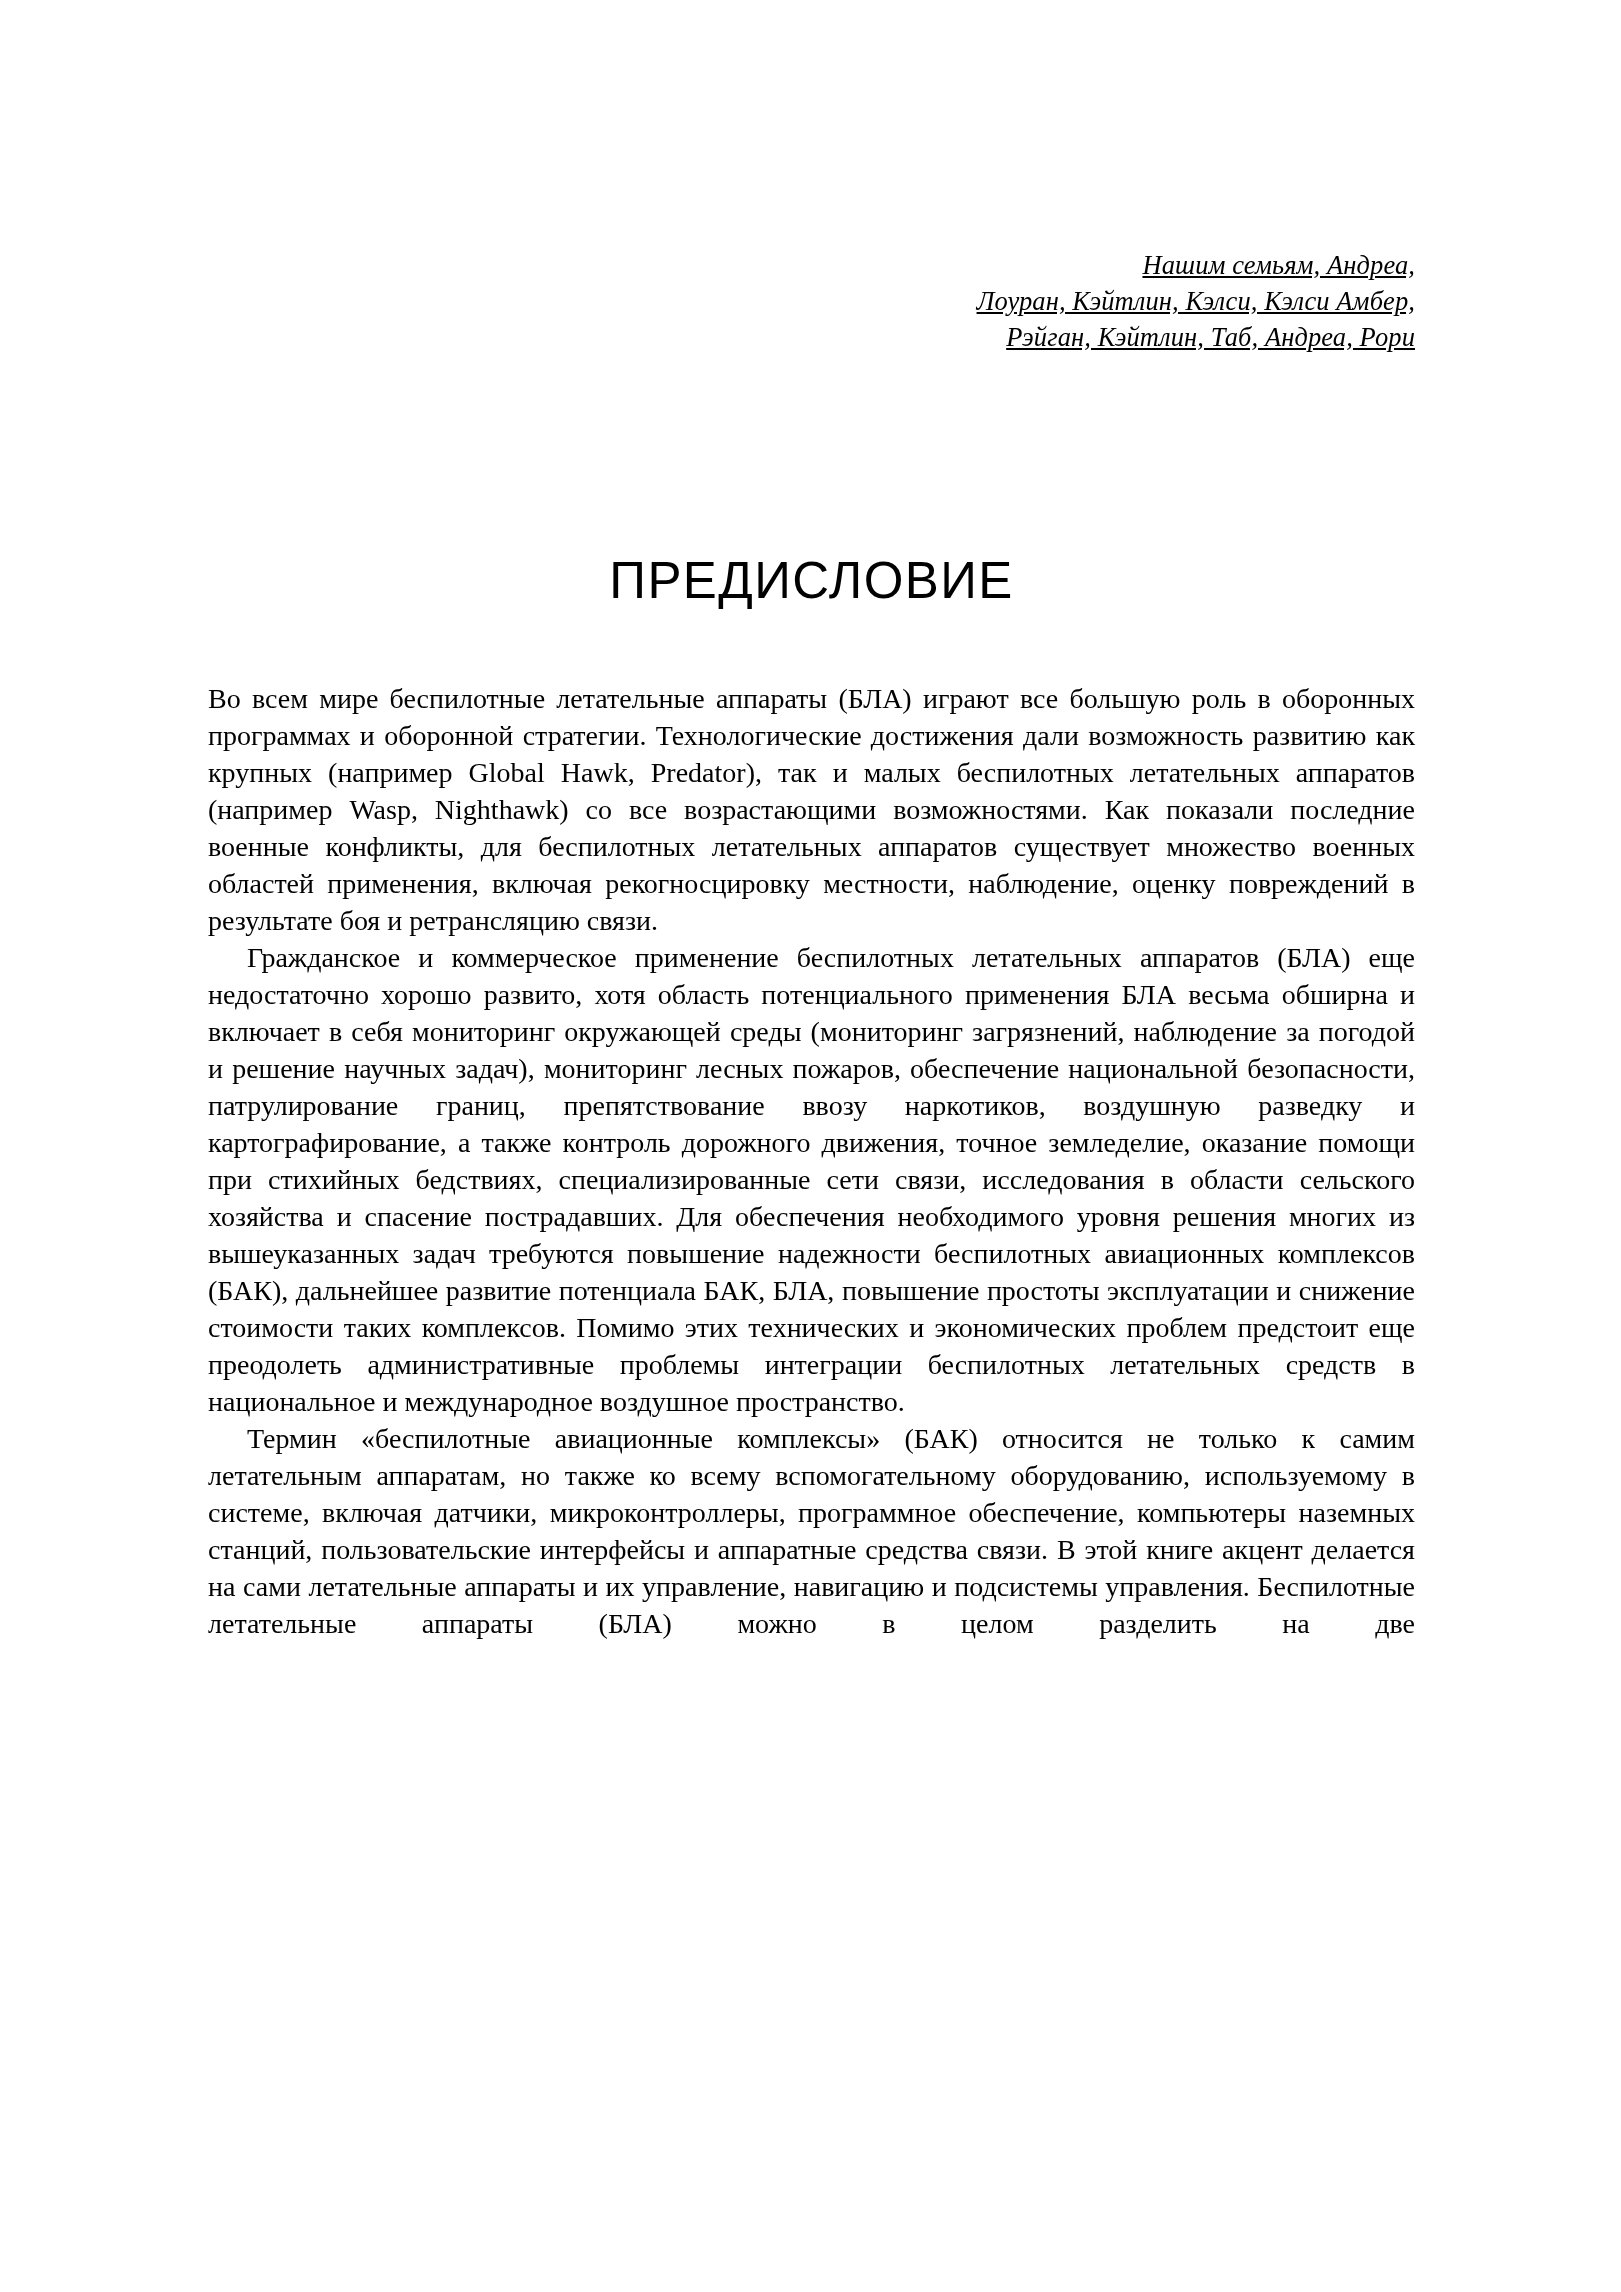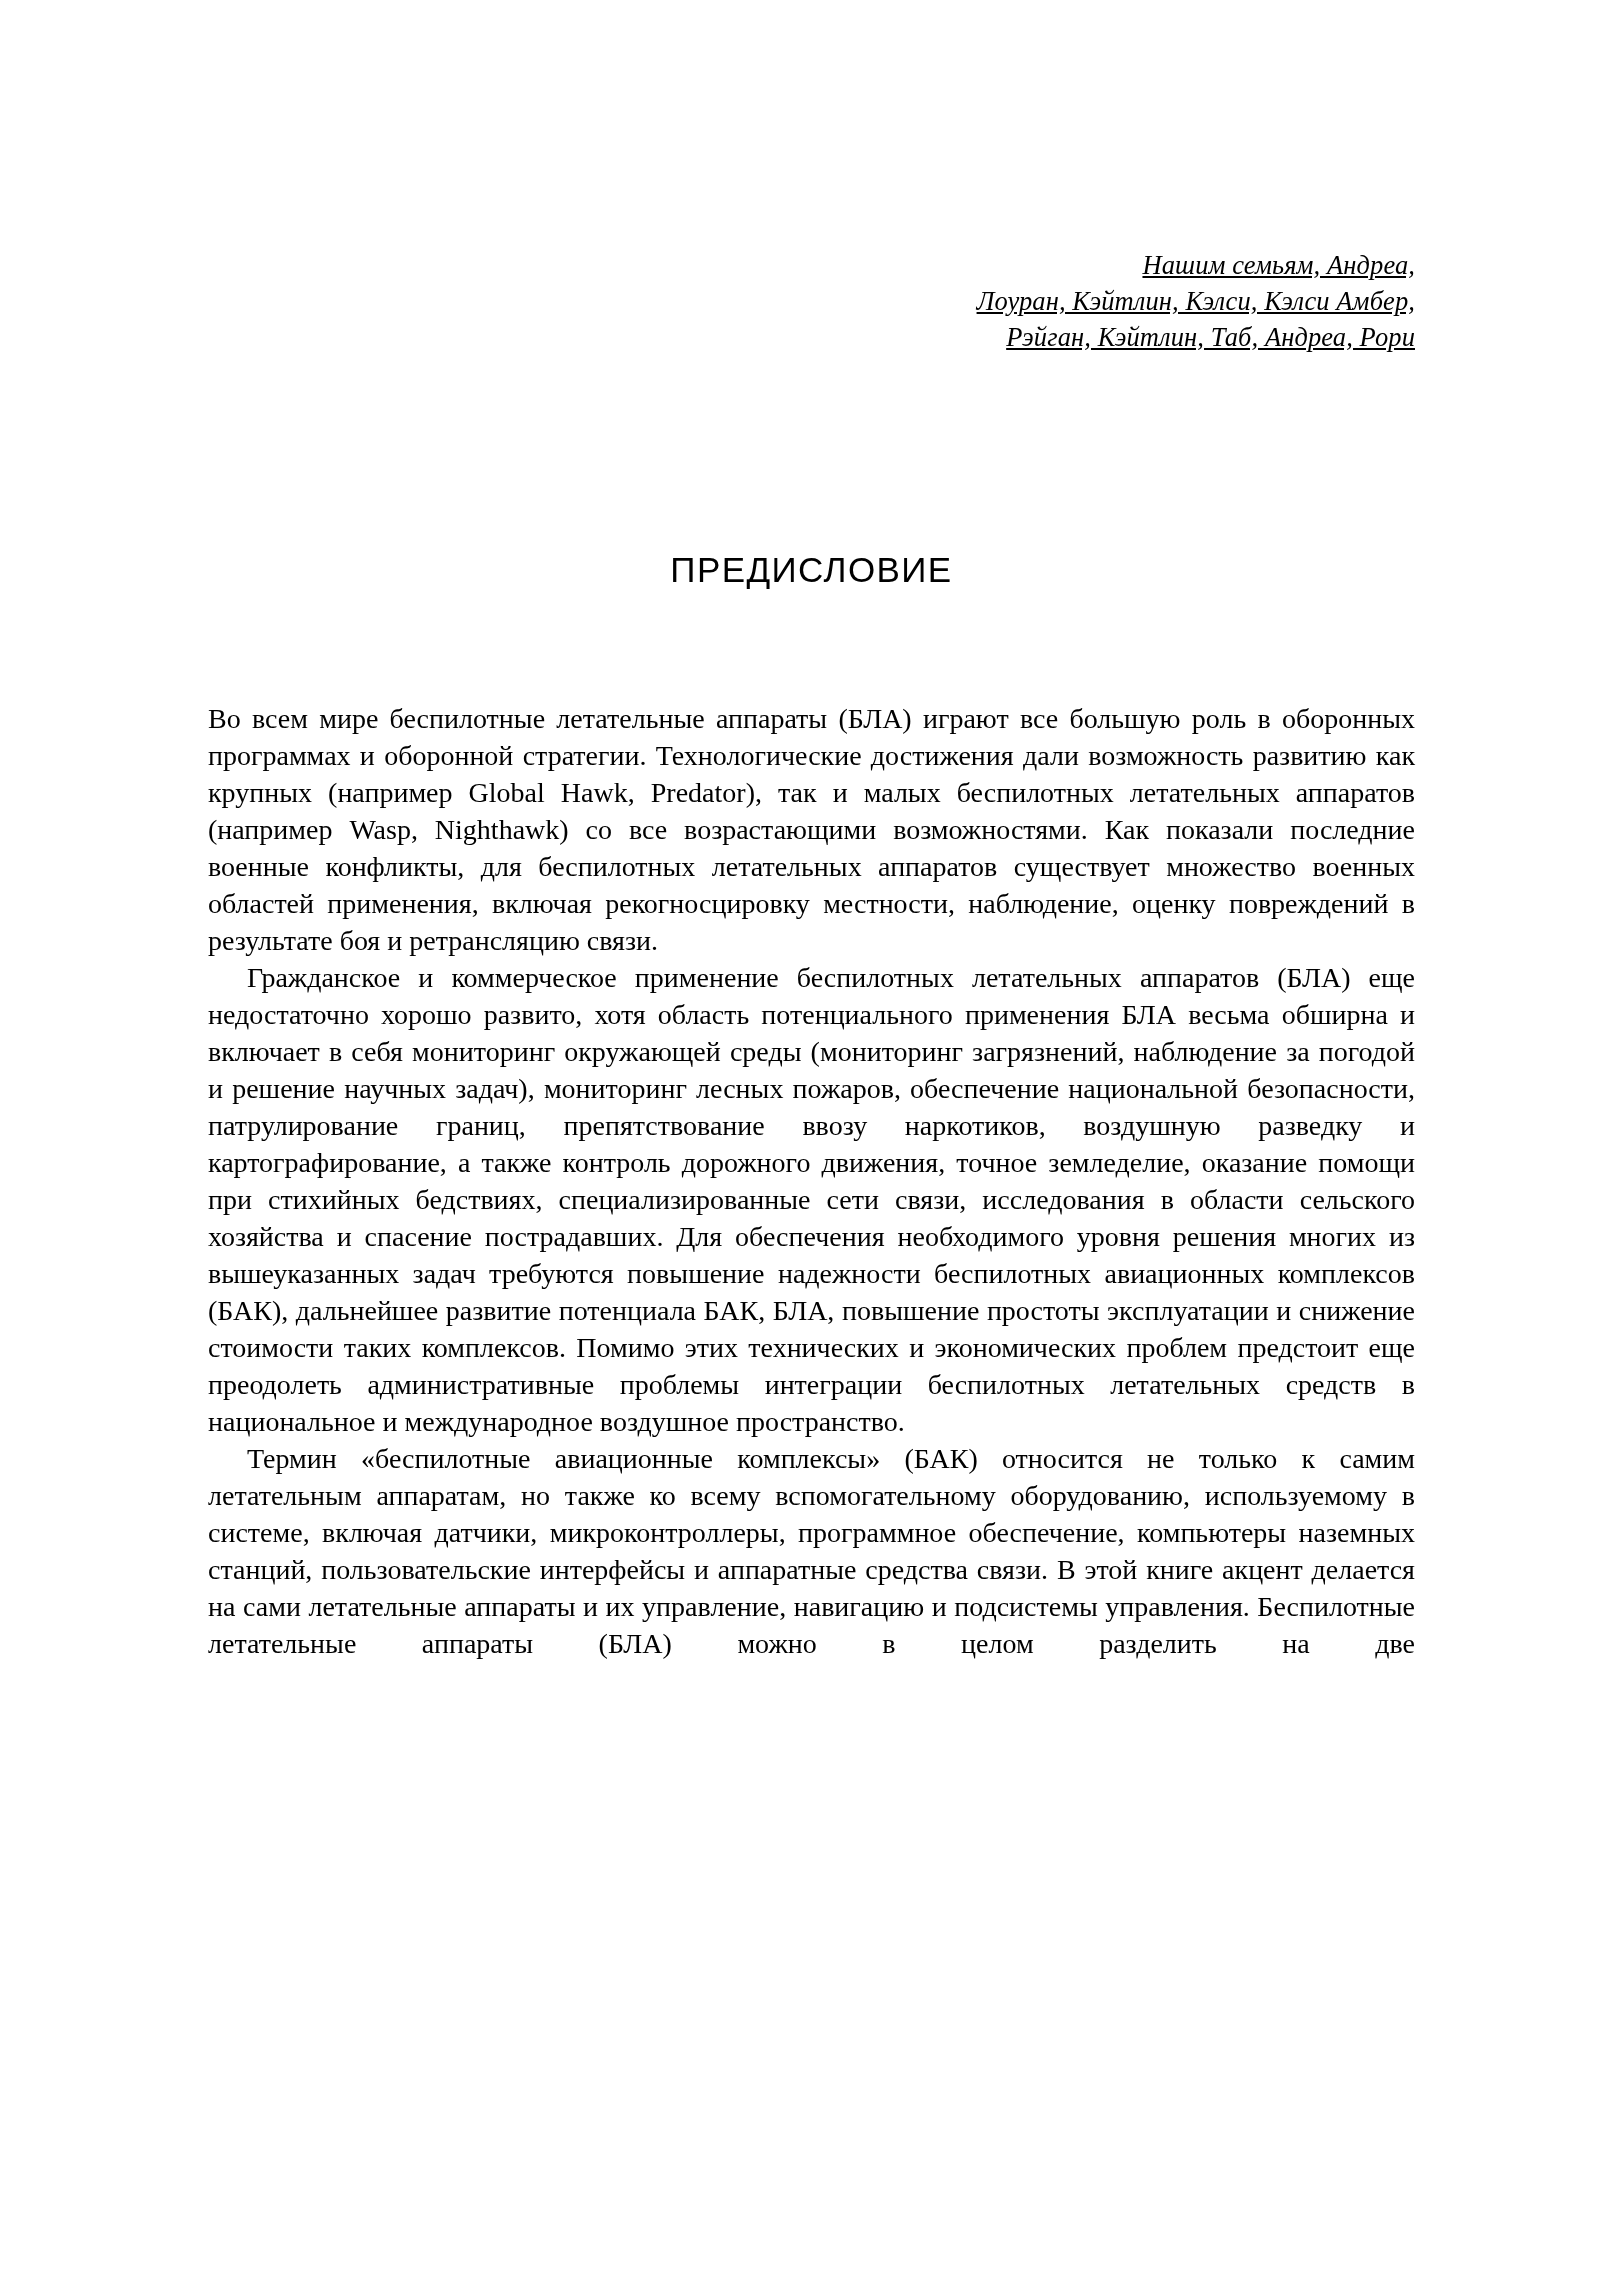--- a/index.html
+++ b/index.html
@@ -39,21 +39,21 @@
   }
 
   
   .chapter-heading {
     position: absolute;
     left: 208px;
     top: 523px;
     width: 1207px;
     text-align: center;
     font-family: "Liberation Sans", "DejaVu Sans", sans-serif;
-    font-size: 35px;
+    font-size: 51px;
     font-weight: 400;
     letter-spacing: 1.4px;
     line-height: 47px;
   }
 
   
   .body-text {
     position: absolute;
     left: 208px;
     top: 680px;
@@ -66,21 +66,20 @@
     line-height: 37px;
     text-align: justify;
     text-justify: inter-word;
     text-indent: 39px;
     hyphens: manual;
     -webkit-hyphens: manual;
   }
 
   .body-text p.first-para {
     text-indent: 0;
-    margin-top: 20px;
   }
 
   .body-text p:last-child {
     text-align: justify;
   }
 
   
   .body-text p.continues::after {
     content: "";
     display: inline-block;

